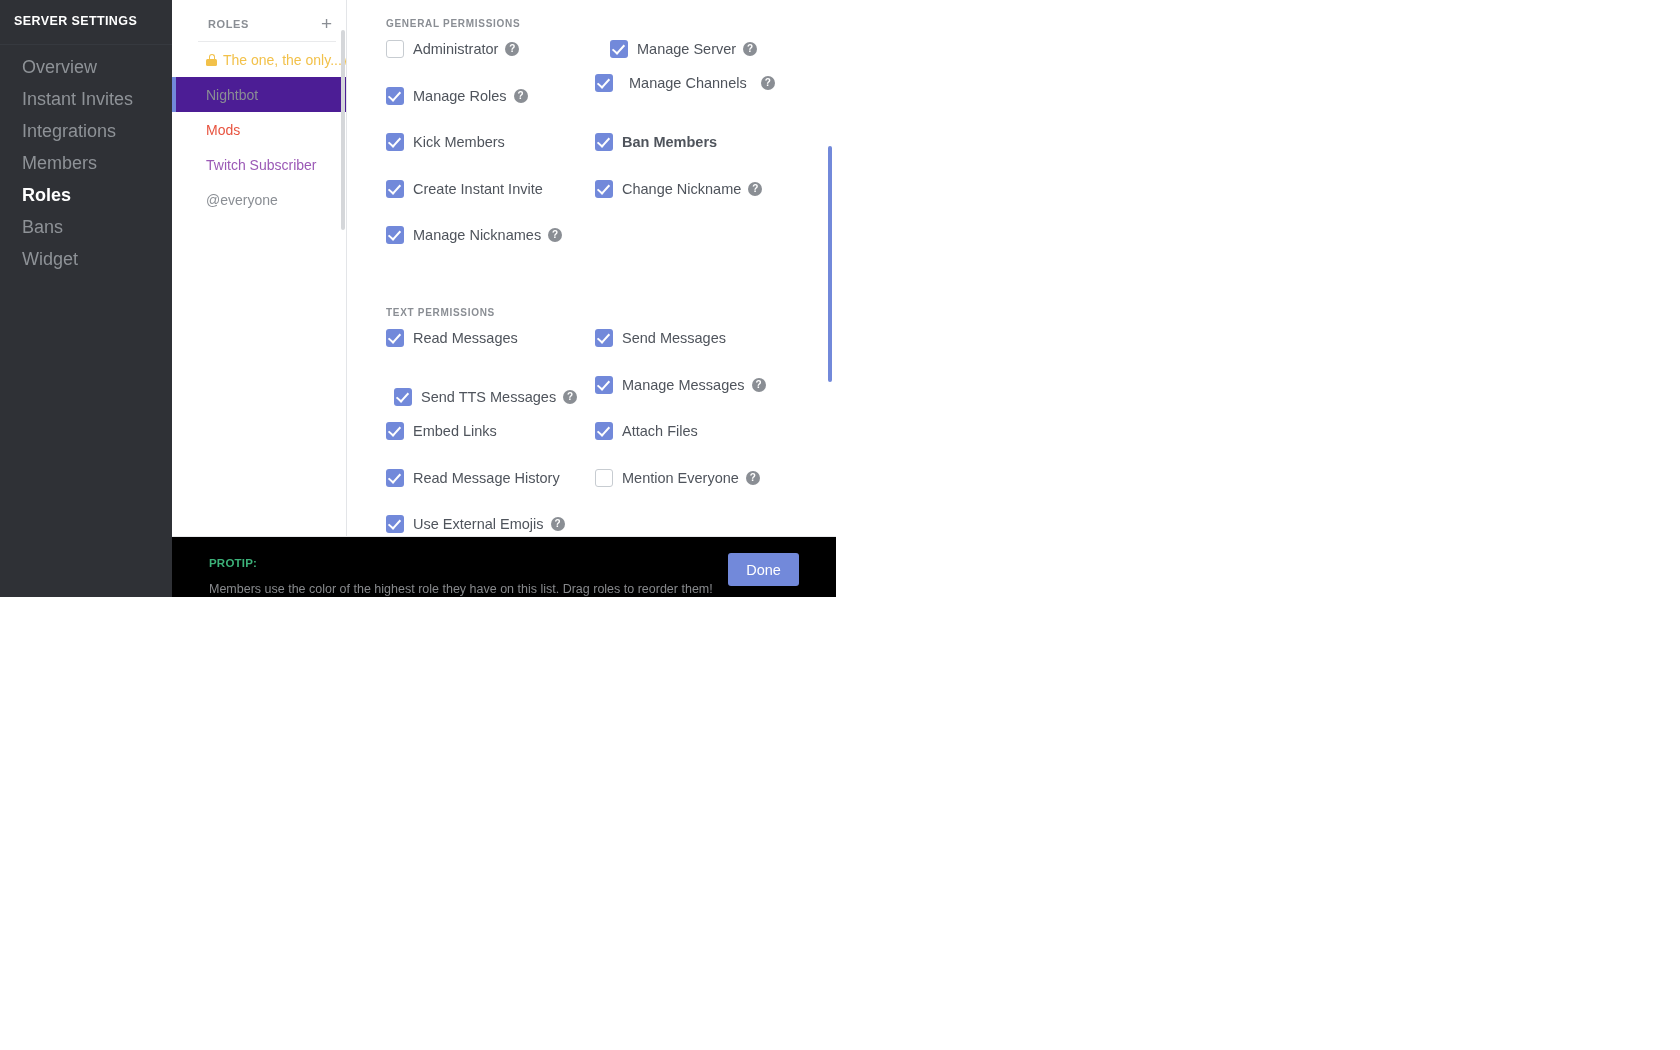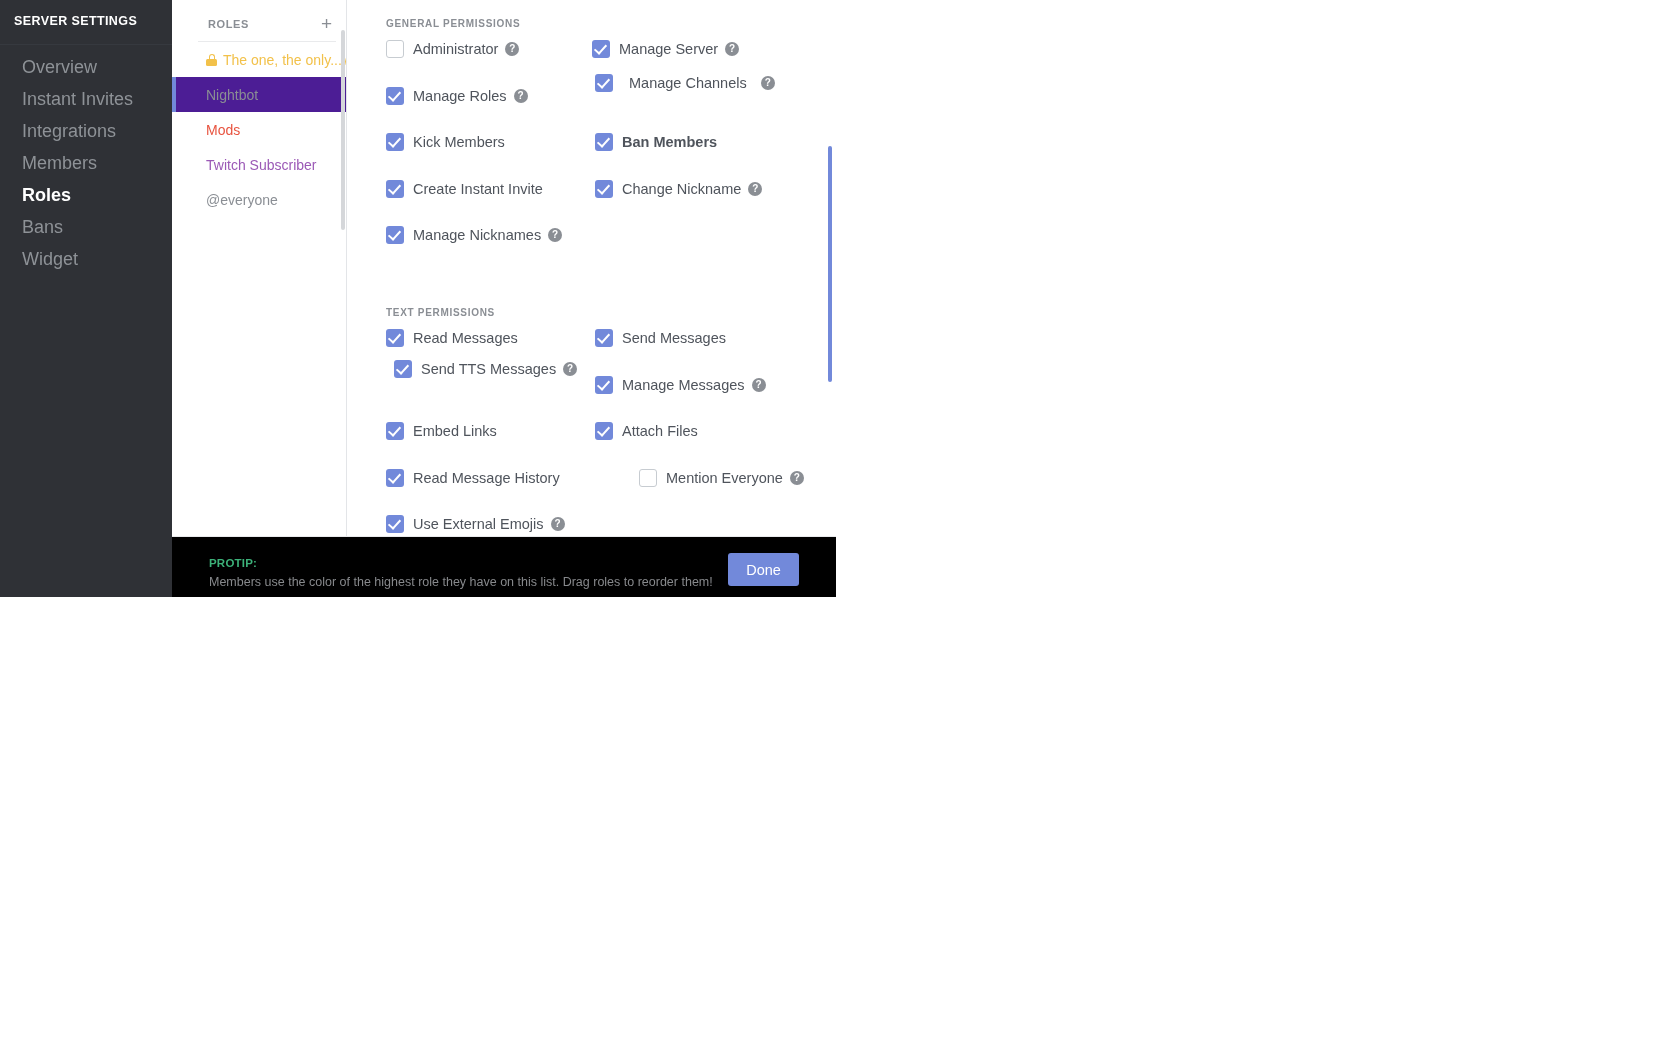--- a/index.html
+++ b/index.html
@@ -221,21 +221,21 @@
   .protip-title {
     position: absolute;
     left: 37px; top: 20px;
     font-size: 11.5px;
     font-weight: bold;
     color: #3cb179;
     letter-spacing: 0.2px;
   }
   .protip-body {
     position: absolute;
-    left: 37px; top: 38px;
+    left: 37px; top: 45px;
     font-size: 12.5px;
     color: #87898c;
   }
   .done-btn {
     position: absolute;
     right: 37px; top: 16px;
     width: 71px; height: 33px;
     background: #7289da;
     color: #ffffff;
     border: none;
@@ -298,21 +298,21 @@
 
   <div class="perms-panel">
     <div class="perms-inner" id="perms-inner">
         <div class="section-label" style="position: absolute; top: 18px;">GENERAL PERMISSIONS</div>
         <div class="perm-grid" style="position: absolute; top: 40px; left: 0px; width: 488px;">
           <div class="perm-item" style="left: 38px; top: 0px;">
             <span class="cb off"></span>
             <span class="perm-label">Administrator</span>
             <span class="help">?</span>
           </div>
-          <div class="perm-item" style="left: 244px; top: 0px; justify-content: flex-end;">
+          <div class="perm-item" style="left: 262px; top: 0px; justify-content: flex-end;">
             <span class="cb on"></span>
             <span class="perm-label">Manage Server</span>
             <span class="help">?</span>
           </div>
           <div class="perm-item" style="left: 38px; top: 46.6px;">
             <span class="cb on"></span>
             <span class="perm-label">Manage Roles</span>
             <span class="help">?</span>
           </div>
           <div class="perm-item" style="left: 247px; top: 34px; gap: 7px;">
@@ -346,21 +346,21 @@
         <div class="section-label" style="position: absolute; top: 307px;">TEXT PERMISSIONS</div>
         <div class="perm-grid" style="position: absolute; top: 329px; left: 0px; width: 488px;">
           <div class="perm-item" style="left: 38px; top: 0px;">
             <span class="cb on"></span>
             <span class="perm-label">Read Messages</span>
           </div>
           <div class="perm-item" style="left: 247px; top: 0px;">
             <span class="cb on"></span>
             <span class="perm-label">Send Messages</span>
           </div>
-          <div class="perm-item" style="left: 38px; top: 31px; padding-left: 8px;">
+          <div class="perm-item" style="left: 38px; top: 59px; padding-left: 8px;">
             <span class="cb on"></span>
             <span class="perm-label">Send TTS Messages</span>
             <span class="help">?</span>
           </div>
           <div class="perm-item" style="left: 247px; top: 46.6px;">
             <span class="cb on"></span>
             <span class="perm-label">Manage Messages</span>
             <span class="help">?</span>
           </div>
           <div class="perm-item" style="left: 38px; top: 93.2px;">
@@ -368,21 +368,21 @@
             <span class="perm-label">Embed Links</span>
           </div>
           <div class="perm-item" style="left: 247px; top: 93.2px;">
             <span class="cb on"></span>
             <span class="perm-label">Attach Files</span>
           </div>
           <div class="perm-item" style="left: 38px; top: 139.8px;">
             <span class="cb on"></span>
             <span class="perm-label">Read Message History</span>
           </div>
-          <div class="perm-item" style="left: 247px; top: 139.8px; margin-left: 44px;">
+          <div class="perm-item" style="left: 247px; top: 139.8px;">
             <span class="cb off"></span>
             <span class="perm-label">Mention Everyone</span>
             <span class="help">?</span>
           </div>
           <div class="perm-item" style="left: 38px; top: 186.4px;">
             <span class="cb on"></span>
             <span class="perm-label">Use External Emojis</span>
             <span class="help">?</span>
           </div>
         </div>

